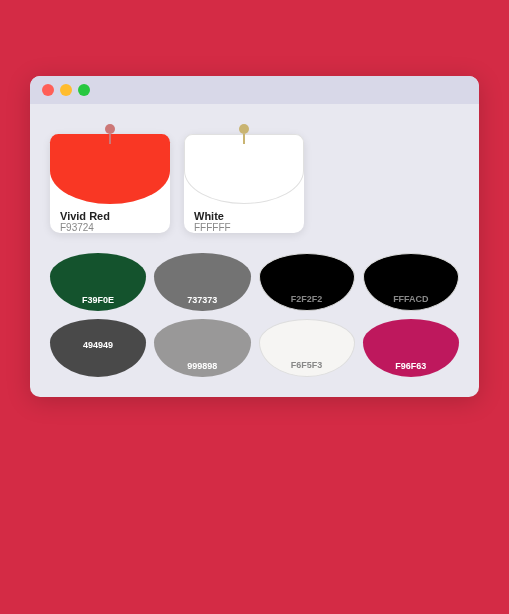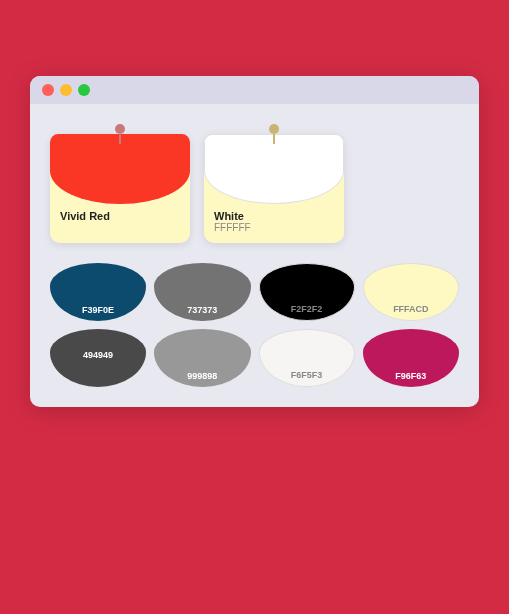--- a/index.html
+++ b/index.html
@@ -59,25 +59,24 @@
     }
 
     
     .main-colors {
       display: flex;
       gap: 14px;
       margin-bottom: 20px;
     }
 
     .color-card {
-      background: #fef9c3;
+      background: #ffffff;
       border-radius: 10px;
       box-shadow: 0 2px 8px rgba(0,0,0,0.10);
-      width: 140px;
-      padding-bottom: 10px;
+      width: 120px;
       position: relative;
     }
 
     .card-pin {
       position: absolute;
       top: -10px;
       left: 50%;
       transform: translateX(-50%);
       font-size: 18px;
       z-index: 10;
@@ -156,52 +155,53 @@
     <div class="section-title"></div>
 
     <div class="main-colors">
     <div class="color-card">
           <div class="card-pin"><svg width="18" height="22" viewBox="0 0 18 22">
       <ellipse cx="9" cy="5" rx="5" ry="5" fill="#c77"></ellipse>
       <rect x="8" y="10" width="2" height="10" fill="#c77"></rect>
     </svg></div>
           <div class="card-swatch" style="background: rgb(249, 55, 36);"></div>
           <div class="card-label">Vivid Red</div>
+          <div class="card-hex">F93724</div>
         </div>
         <div class="color-card">
           <div class="card-pin"><svg width="18" height="22" viewBox="0 0 18 22">
       <ellipse cx="9" cy="5" rx="5" ry="5" fill="#c9b472"></ellipse>
       <rect x="8" y="10" width="2" height="10" fill="#c9b472"></rect>
     </svg></div>
           <div class="card-swatch" style="background: rgb(255, 255, 255); border: 1px solid rgb(224, 224, 224);"></div>
           <div class="card-label">White</div>
           <div class="card-hex">FFFFFF</div>
         </div>
       </div>
 
     <div class="supportive-colors">
       <div class="section-title"></div>
       <div class="support-grid">
       <div class="support-item">
-            <div class="support-swatch" style="background: #0c4a6e;">
+            <div class="support-swatch" style="background: #14532d;">
               <span>F39F0E</span>
             </div>
           </div>
           <div class="support-item">
             <div class="support-swatch" style="background: rgb(115, 115, 115);">
               <span>737373</span>
             </div>
           </div>
           <div class="support-item">
             <div class="support-swatch light" style="background: #000000; border: 1px solid rgb(221, 221, 221);">
               <span>F2F2F2</span>
             </div>
           </div>
           <div class="support-item">
-            <div class="support-swatch light" style="background: #fef9c3; border: 1px solid rgb(221, 221, 221);">
+            <div class="support-swatch light" style="background: #000000; border: 1px solid rgb(221, 221, 221);">
               <span>FFFACD</span>
             </div>
           </div>
           <div class="support-item">
             <div class="support-swatch" style="background: rgb(73, 73, 73); align-items: center;">
               <span>494949</span>
             </div>
           </div>
           <div class="support-item">
             <div class="support-swatch" style="background: rgb(153, 152, 152); align-items: flex-end;">

